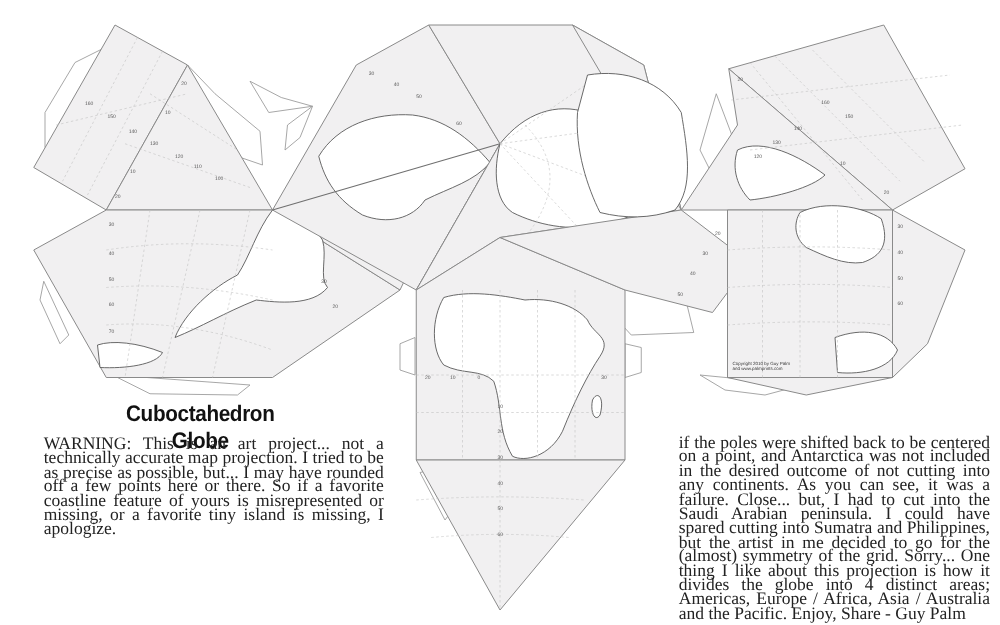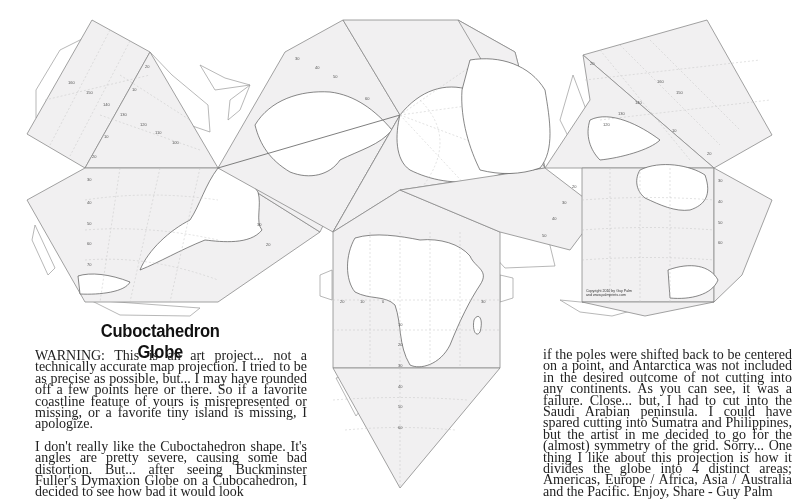--- a/index.html
+++ b/index.html
@@ -154,18 +154,17 @@
 
 <div class="copy">
   <div>Copyright 2010 by Guy Palm</div>
   <div>and www.palmprints.com</div>
 </div>
 
 <div class="title">Cuboctahedron Globe</div>
 
 <div class="txt col1">
   <p>WARNING: This is an art project... not a technically accurate map projection. I tried to be as precise as possible, but... I may have rounded off a few points here or there. So if a favorite coastline feature of yours is misrepresented or missing, or a favorite tiny island is missing, I apologize.</p>
-  <p>I don't really like the Cuboctahedron shape. It's angles are pretty severe, causing some bad distortion. But... after seeing Buckminster Fuller's Dymaxion Globe on a Cubocahedron, I decided to see how bad it would look</p>
 </div>
 
 <div class="txt col2">
   <p>if the poles were shifted back to be centered on a point, and Antarctica was not included in the desired outcome of not cutting into any continents. As you can see, it was a failure. Close... but, I had to cut into the Saudi Arabian peninsula. I could have spared cutting into Sumatra and Philippines, but the artist in me decided to go for the (almost) symmetry of the grid. Sorry...  One thing I like about this projection is how it divides the globe into 4 distinct areas; Americas, Europe / Africa, Asia / Australia and the Pacific. Enjoy, Share - Guy Palm</p>
 </div>
 
 </body></html>

